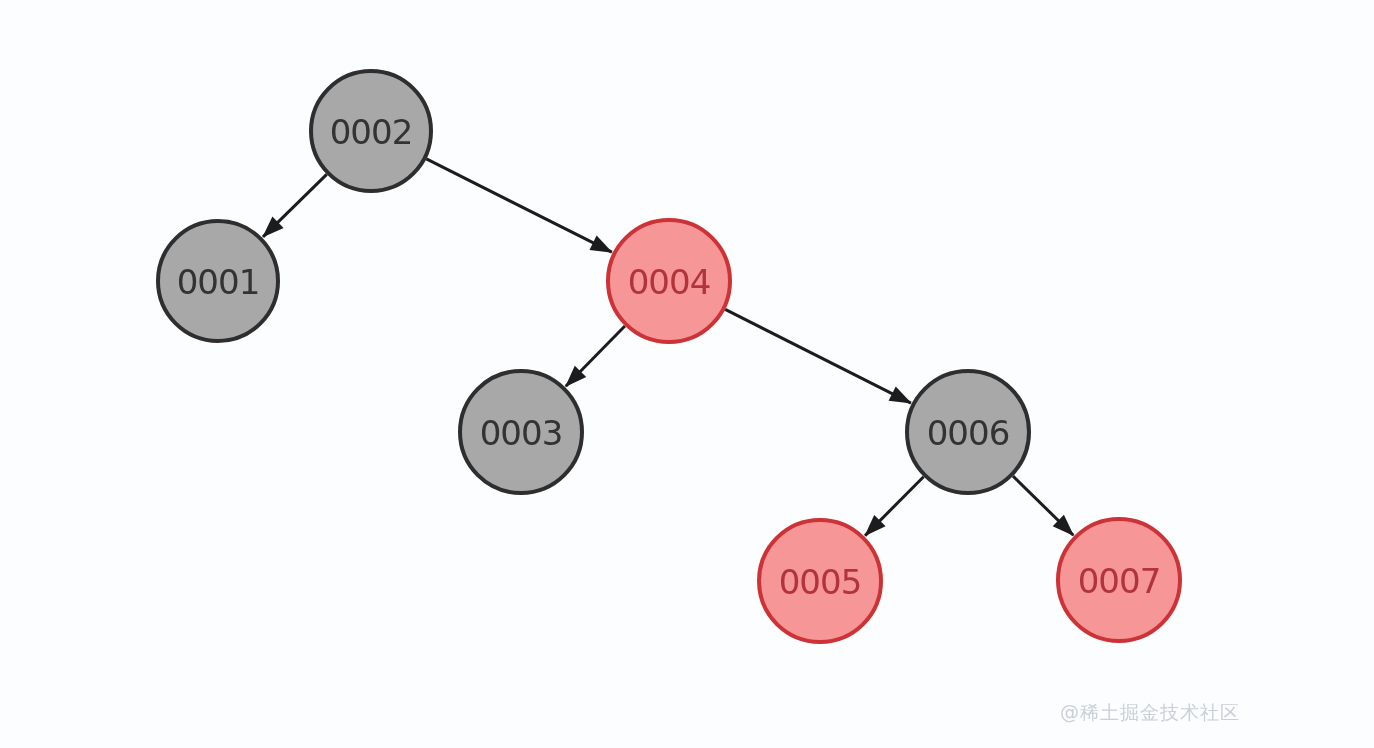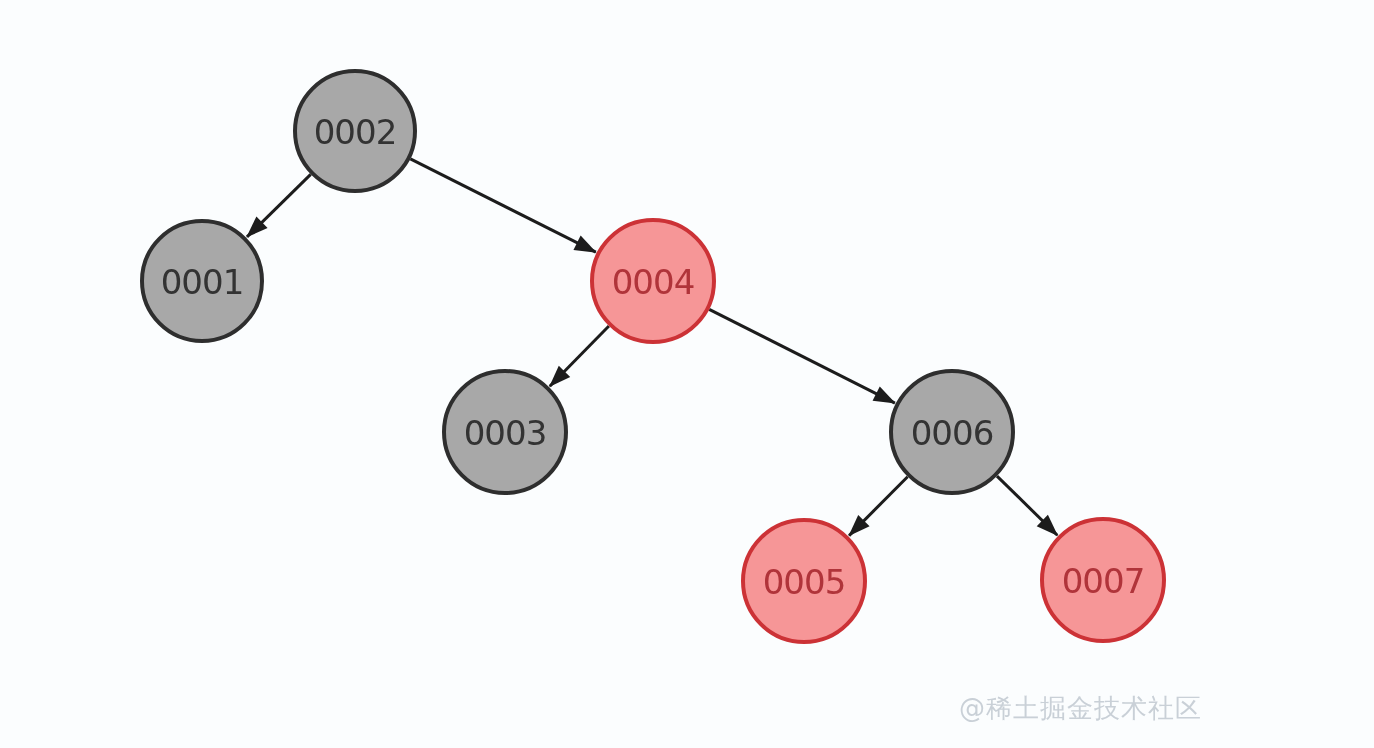--- a/index.html
+++ b/index.html
@@ -6,32 +6,33 @@
   body {
     font-family: "DejaVu Sans", "Liberation Sans", sans-serif;
     background: #fbfdfe;
   }
   .canvas {
     position: relative;
     width: 1240px;
     height: 748px;
     overflow: hidden;
     background: #fbfdfe;
+    padding-left: 16px;
   }
   svg { display: block; }
   .node-label {
     font-family: "DejaVu Sans", "Liberation Sans", sans-serif;
     font-weight: 400;
     letter-spacing: -1px;
   }
   .watermark {
     position: absolute;
-    right: 38px;
+    right: 16px;
     bottom: 22px;
-    font-size: 26px;
+    font-size: 19px;
     letter-spacing: 1px;
     user-select: none;
     text-align: right;
   }
 </style>
 </head>
 <body style="background: rgb(251, 253, 254);">
 
 <div class="canvas" style="background: rgb(251, 253, 254);">
   <svg width="1374" height="748" viewBox="0 0 1374 748">

